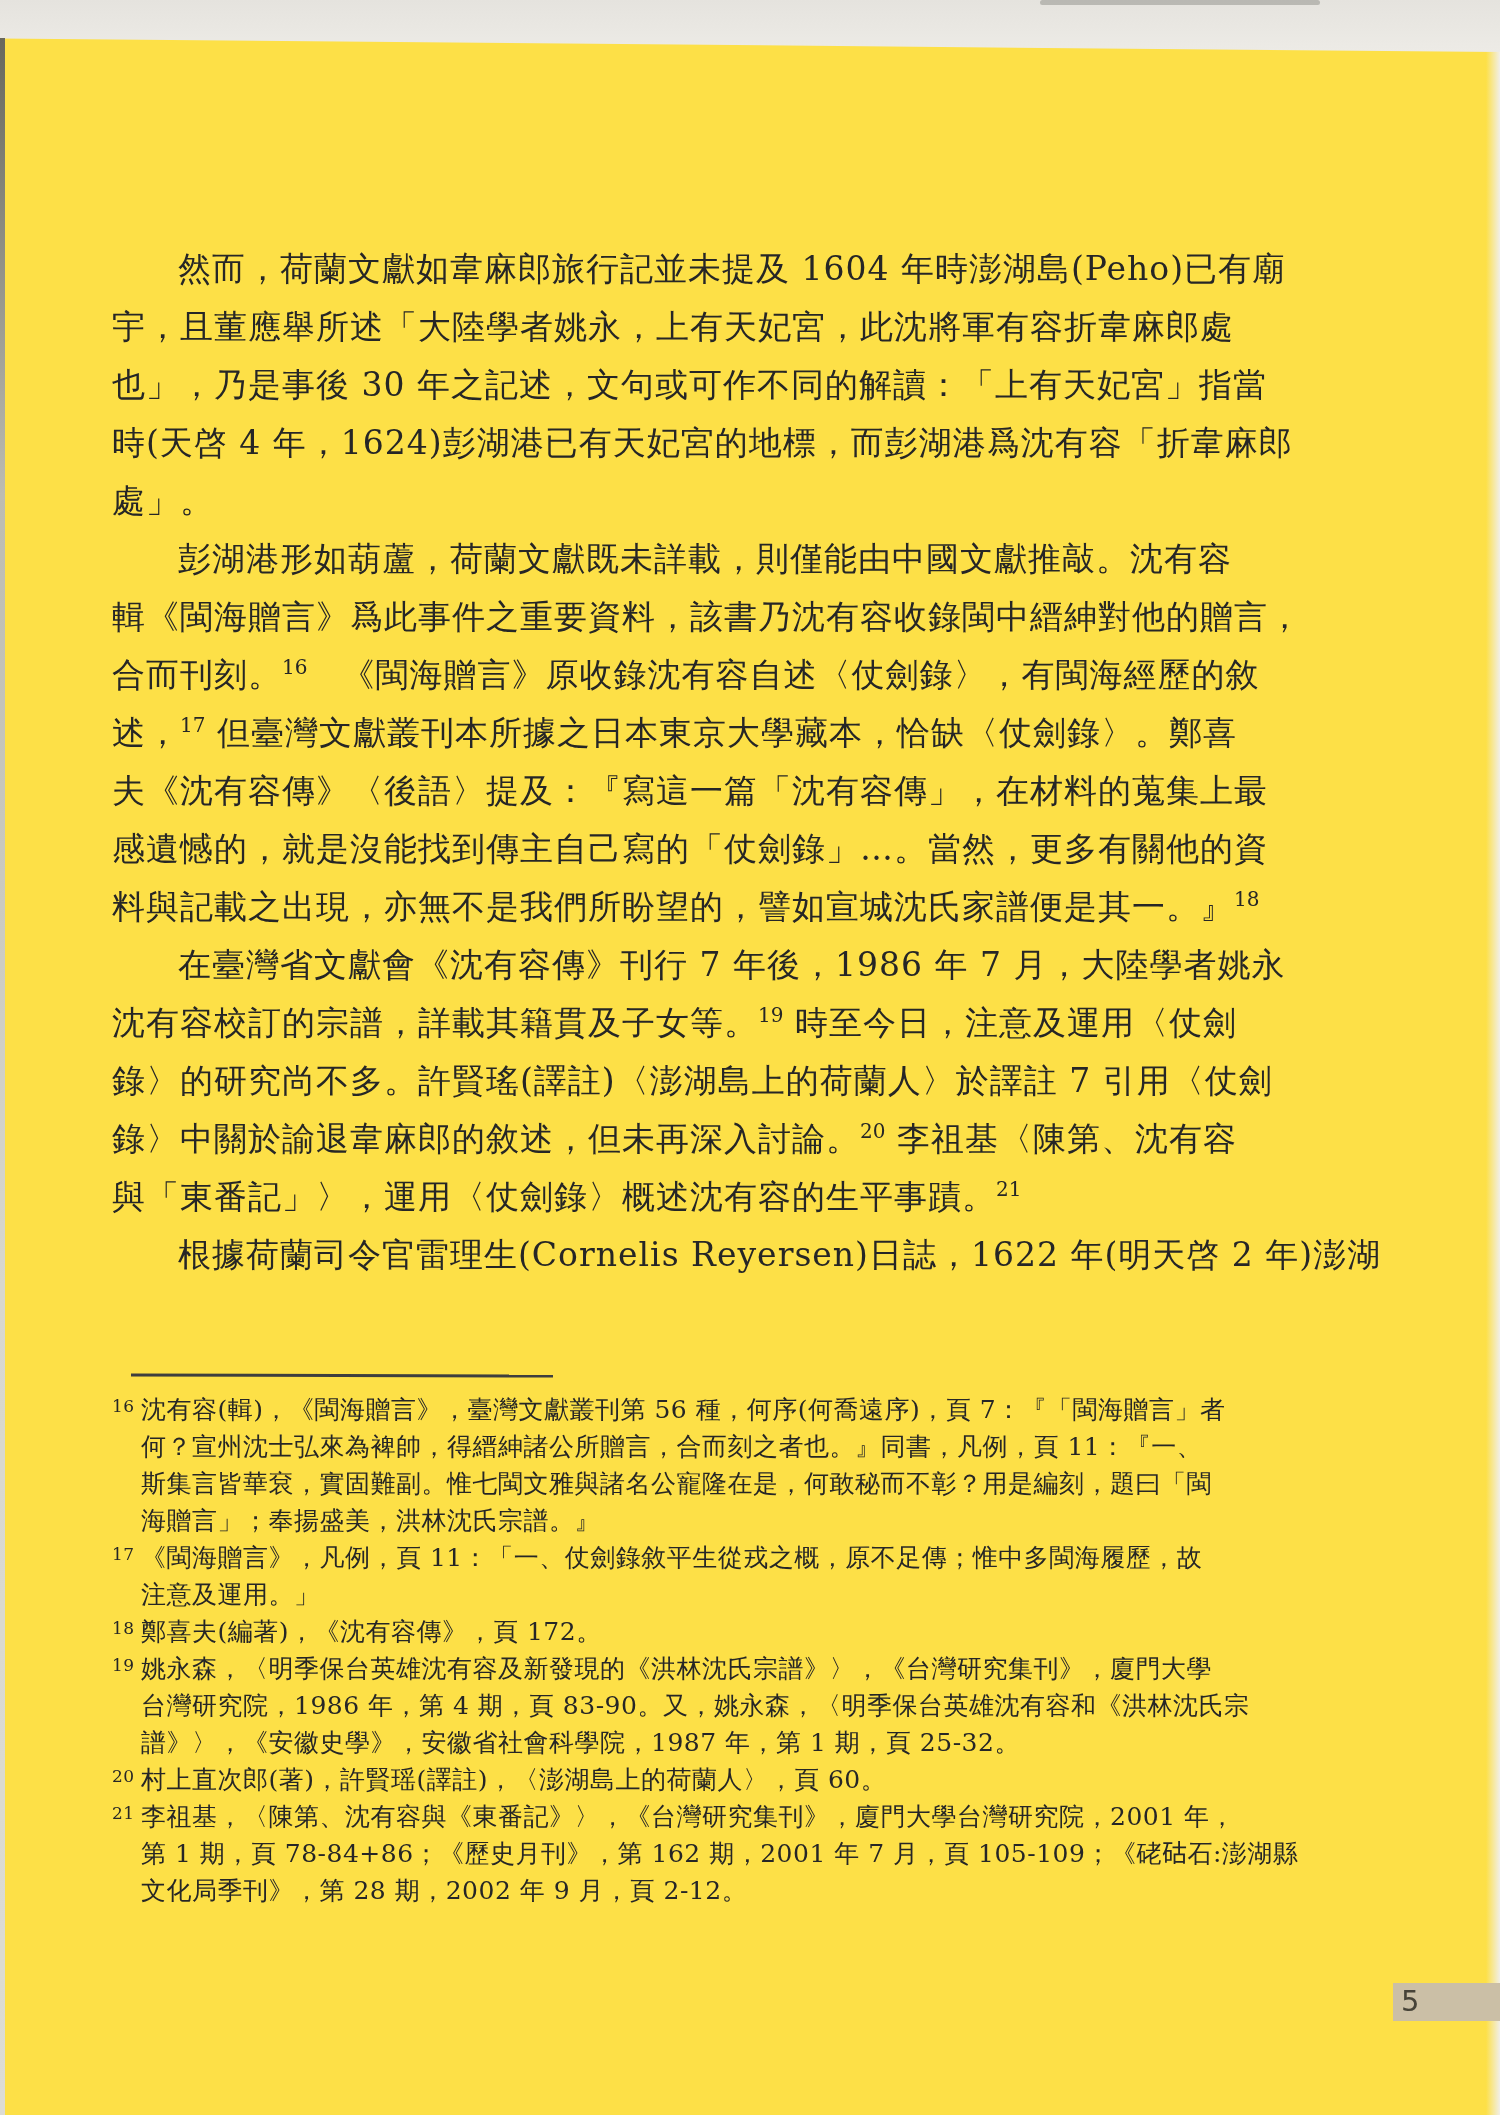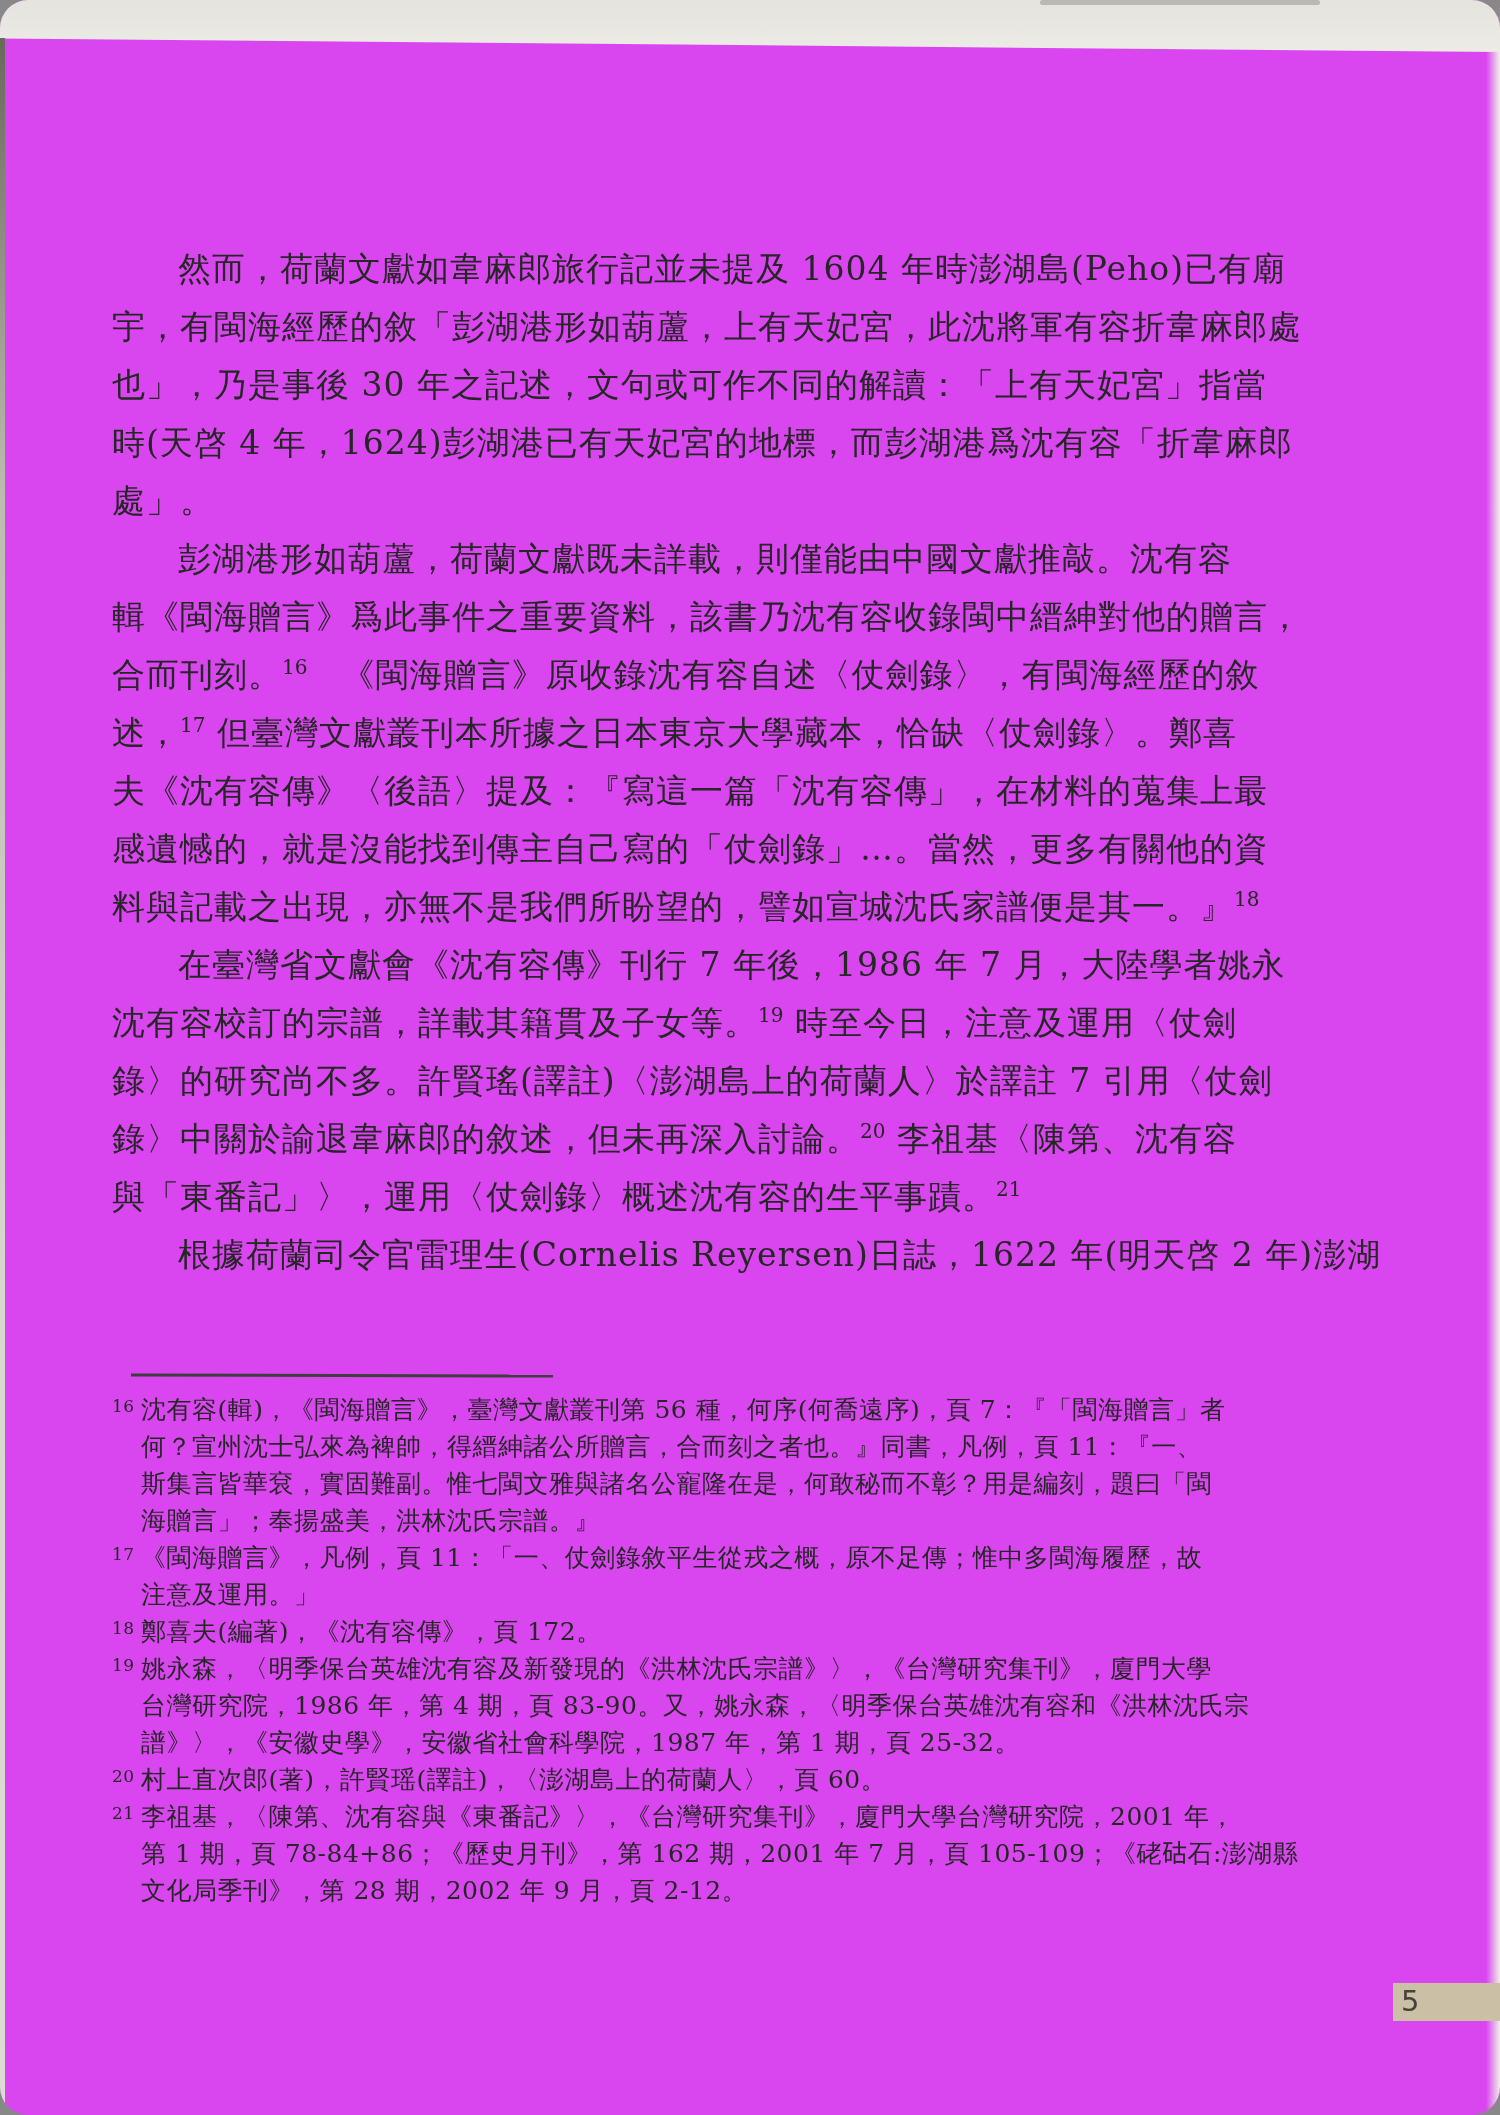--- a/index.html
+++ b/index.html
@@ -48,29 +48,29 @@
     font-family:"DejaVu Sans","Liberation Sans",sans-serif;
   }
   .right-streak{
     position:absolute;top:52px;right:0;width:14px;height:2063px;
     background:linear-gradient(90deg,rgba(240,238,232,0),#f1efe9);
   }
 </style>
 </head>
 <body>
 
-<div class="page" style="background: #d946ef; color: rgb(38, 38, 38); border-radius: 28px;">
+<div class="page" style="background: #fde047; color: rgb(38, 38, 38);">
   <div class="top-band"></div>
   <div class="top-smudge"></div>
   <div class="left-edge"></div>
   <div class="right-streak"></div>
 
   <div class="body-text">
       <div class="bline indent">然而，荷蘭文獻如韋麻郎旅行記並未提及 1604 年時澎湖島(Peho)已有廟</div>
-      <div class="bline">宇，有閩海經歷的敘「彭湖港形如葫蘆，上有天妃宮，此沈將軍有容折韋麻郎處</div>
+      <div class="bline">宇，且董應舉所述「大陸學者姚永，上有天妃宮，此沈將軍有容折韋麻郎處</div>
       <div class="bline">也」，乃是事後 30 年之記述，文句或可作不同的解讀：「上有天妃宮」指當</div>
       <div class="bline">時(天啓 4 年，1624)彭湖港已有天妃宮的地標，而彭湖港爲沈有容「折韋麻郎</div>
       <div class="bline">處」。</div>
       <div class="bline indent">彭湖港形如葫蘆，荷蘭文獻既未詳載，則僅能由中國文獻推敲。沈有容</div>
       <div class="bline">輯《閩海贈言》爲此事件之重要資料，該書乃沈有容收錄閩中縉紳對他的贈言，</div>
       <div class="bline">合而刊刻。<sup>16</sup>　《閩海贈言》原收錄沈有容自述〈仗劍錄〉，有閩海經歷的敘</div>
       <div class="bline">述，<sup>17</sup> 但臺灣文獻叢刊本所據之日本東京大學藏本，恰缺〈仗劍錄〉。鄭喜</div>
       <div class="bline">夫《沈有容傳》〈後語〉提及：『寫這一篇「沈有容傳」，在材料的蒐集上最</div>
       <div class="bline">感遺憾的，就是沒能找到傳主自己寫的「仗劍錄」…。當然，更多有關他的資</div>
       <div class="bline">料與記載之出現，亦無不是我們所盼望的，譬如宣城沈氏家譜便是其一。』<sup>18</sup></div>

